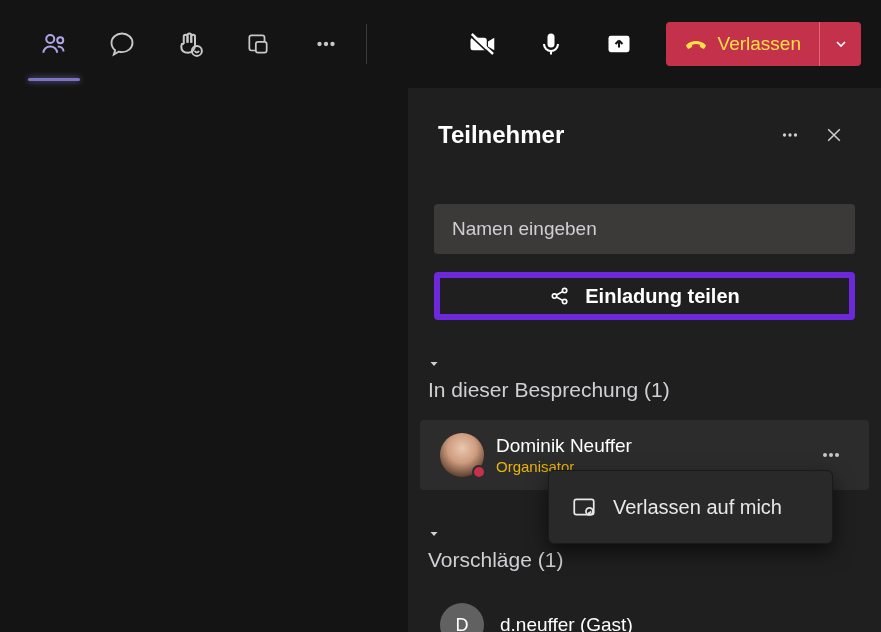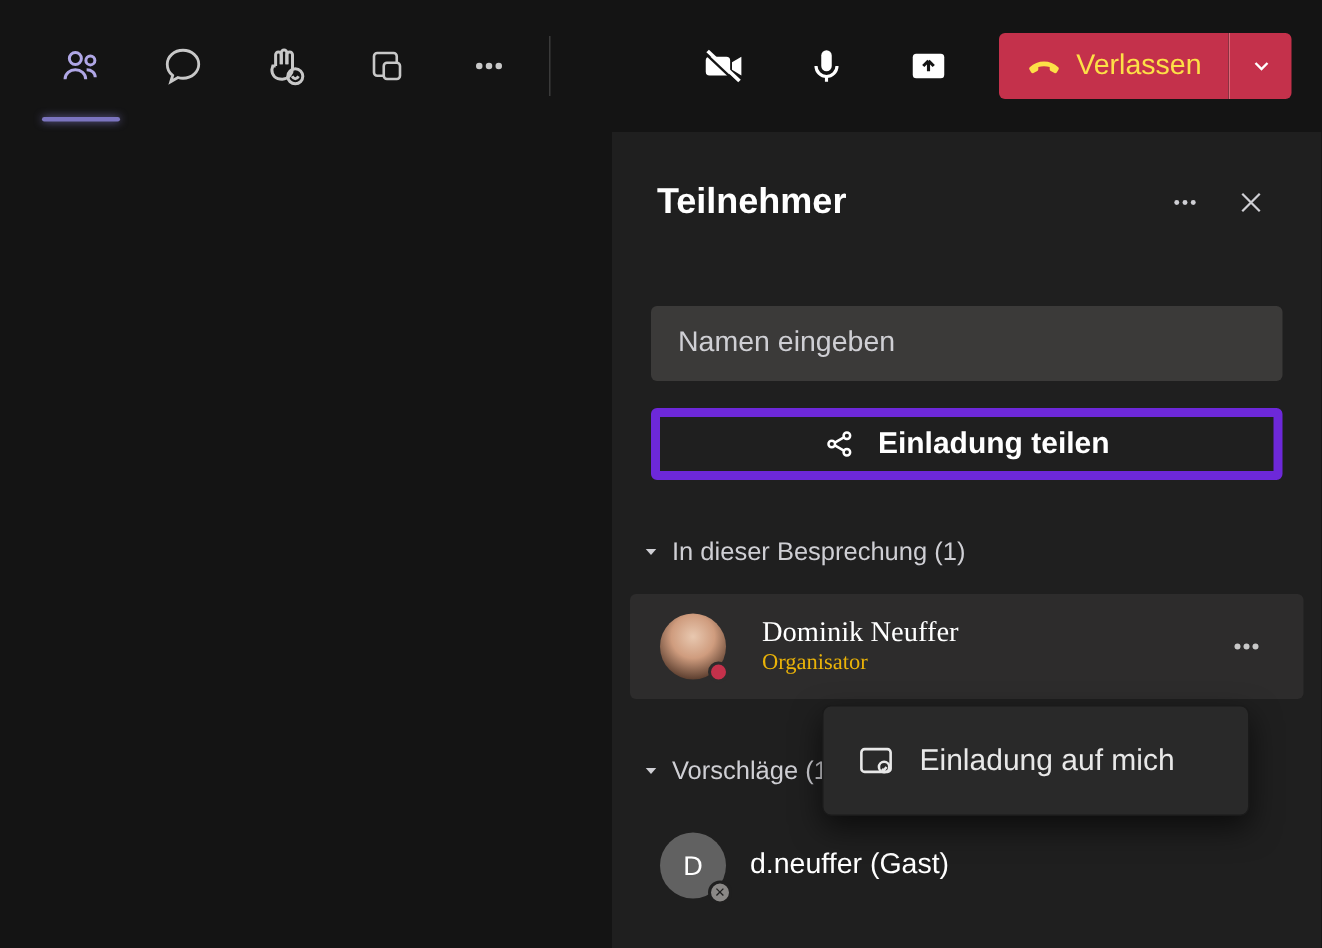--- a/index.html
+++ b/index.html
@@ -64,37 +64,37 @@
   }
   .name-input::placeholder { color: #cfcfd4; }
 
   .share-btn {
     width: 100%; height: 48px; border: 6px solid #6d28d9; border-radius: 4px;
     background: transparent; color: #fff; display: flex; align-items: center; justify-content: center;
     gap: 14px; font-size: 20px; font-weight: 600; cursor: pointer;
   }
 
   .section-head {
-    display: flex; align-items: center; gap: 8px; color: #cfcfd4; font-size: 17px;
-    margin-top: 20px; margin-left: -6px; cursor: pointer;
+    display: flex; gap: 8px; color: #cfcfd4; font-size: 21px;
+    margin-top: 20px; margin-left: -6px; cursor: pointer; flex-direction: column;
   }
 
   .participant-row {
     display: flex; align-items: center; background: #2d2c2c; height: 70px;
     margin: 0 -14px; padding: 0 20px; border-radius: 4px; cursor: pointer;
   }
   .avatar {
     width: 44px; height: 44px; border-radius: 50%; background: radial-gradient(circle at 50% 35%, #e8c8b0 0%, #cf9c7e 40%, #5a3d2e 80%);
     position: relative; flex-shrink: 0;
   }
   .avatar .presence {
     position: absolute; right: -2px; bottom: -2px; width: 14px; height: 14px; border-radius: 50%;
     background: #c4314b; border: 2px solid #2d2c2c;
   }
-  .p-text { margin-left: 24px; flex: 1; font-family: Liberation Serif, serif; }
+  .p-text { margin-left: 12px; flex: 1; }
   .p-name { font-size: 19px; font-weight: 500; color: #fff; }
   .p-role { font-size: 15px; color: #eab308; margin-top: 1px; }
   .p-more { color: #c8c8c8; cursor: pointer; padding-right: 6px; }
 
   .suggest-row {
     display: flex; align-items: center; height: 70px; padding: 0 6px; cursor: pointer;
   }
   .avatar-initial {
     width: 44px; height: 44px; border-radius: 50%; background: #616161; display: flex; align-items: center; justify-content: center;
     color: #fff; font-size: 18px; font-weight: 500; position: relative; flex-shrink: 0;
@@ -277,15 +277,15 @@
   </div>
 </div>
 
 <div class="context-menu">
   <div class="menu-item">
     <svg width="26" height="26" viewBox="0 0 24 24" fill="none" stroke="currentColor" stroke-width="1.6">
       <rect x="3" y="5" width="18" height="14" rx="2"></rect>
       <circle cx="17" cy="16" r="3.2"></circle>
       <path d="M15.7 17.2l1 1 1.8-2.2"></path>
     </svg>
-    <span>Einladung auf mich</span>
+    <span>Verlassen auf mich</span>
   </div>
 </div>
 
 </body></html>

